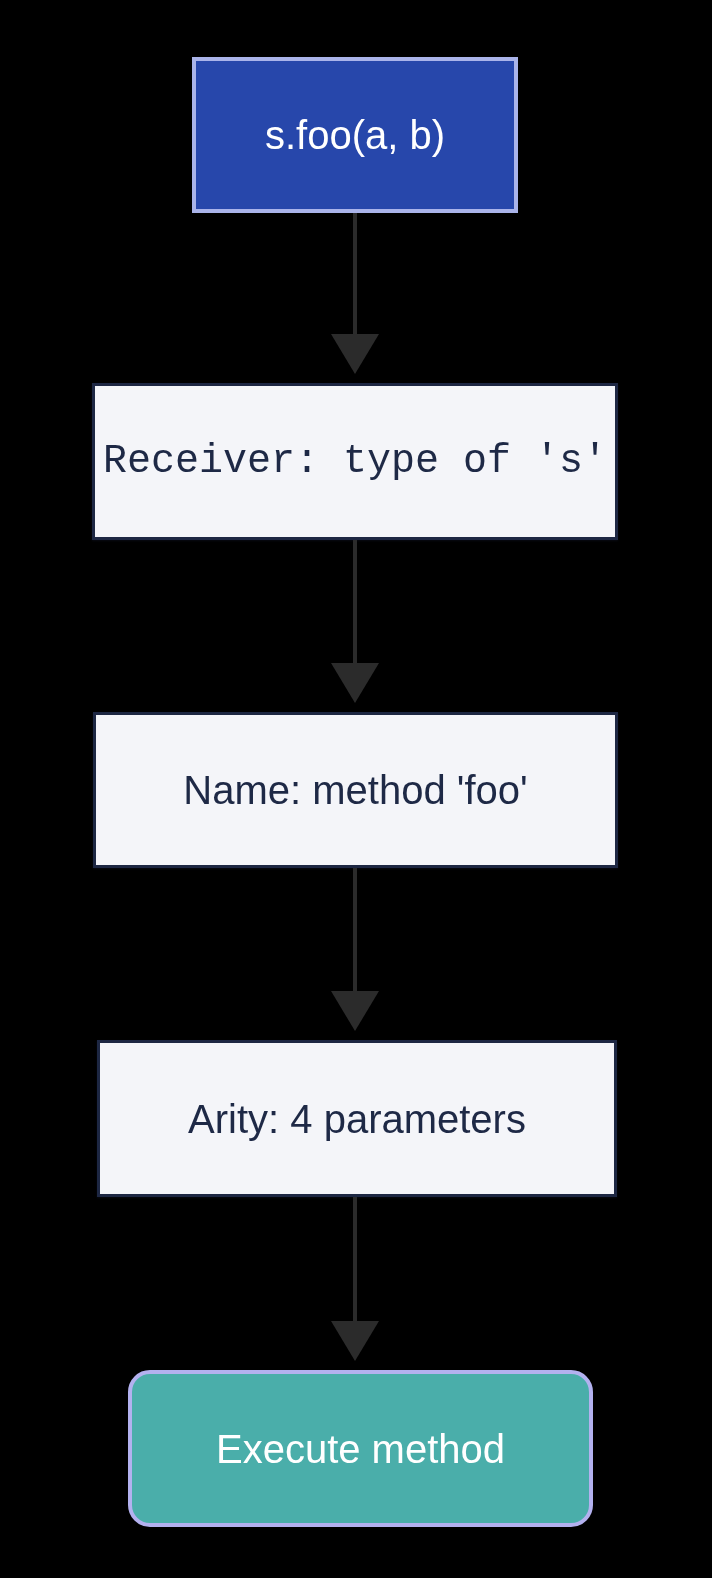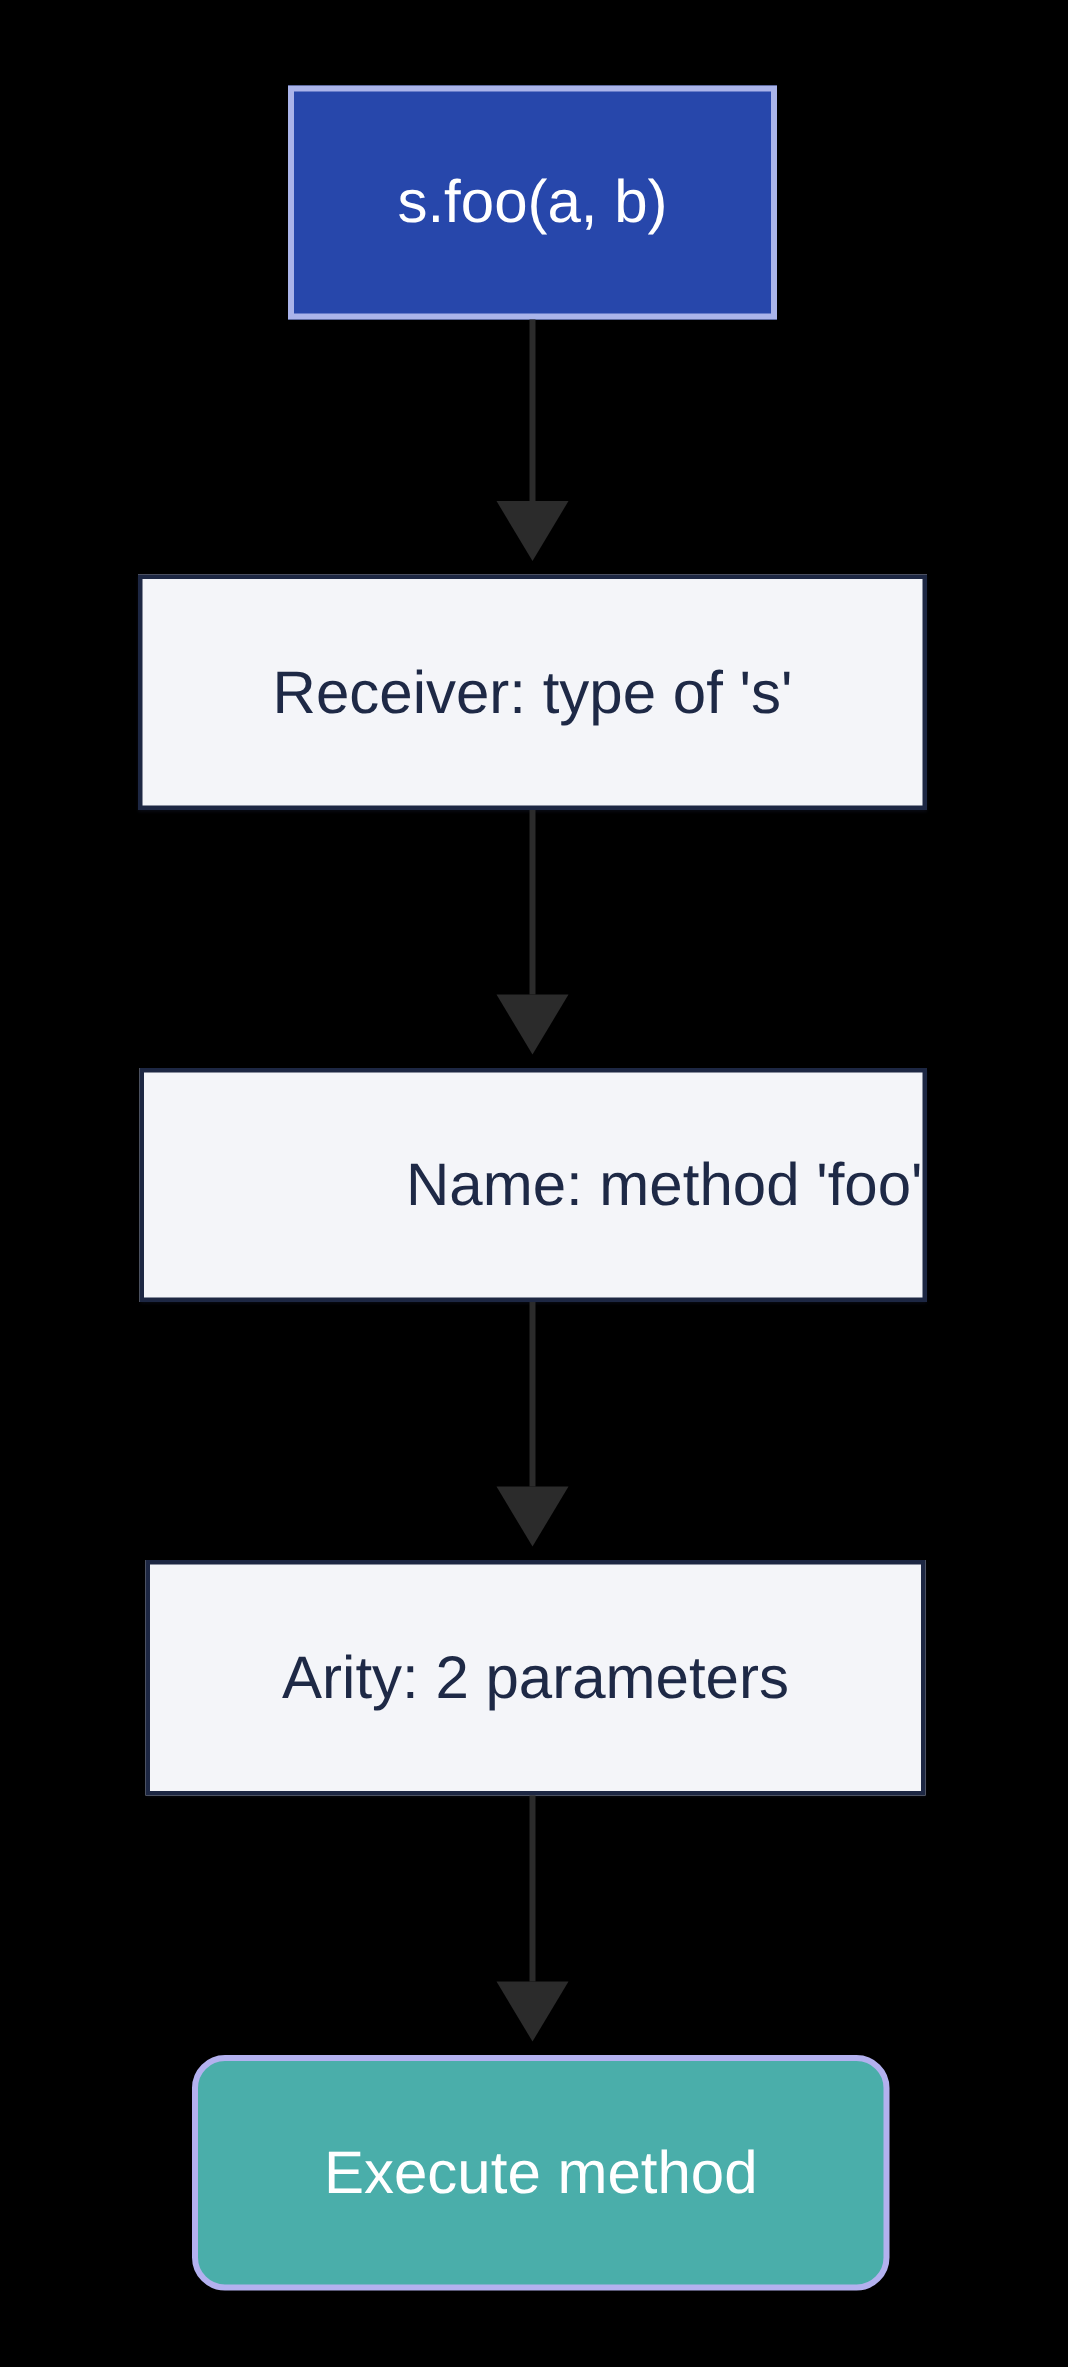--- a/index.html
+++ b/index.html
@@ -32,21 +32,20 @@
     left: 192px; top: 57px; width: 326px; height: 156px;
     border: 4px solid #aab4ea;
   }
   .node-receiver {
     left: 92px; top: 383px; width: 526px; height: 157px;
     border: 3px solid #1d2743;
   }
   .node-name {
     left: 93px; top: 712px; width: 525px; height: 156px;
     border: 3px solid #1d2743;
-    justify-content: flex-end;
   }
   .node-arity {
     left: 97px; top: 1040px; width: 520px; height: 157px;
     border: 3px solid #1d2743;
   }
   .node-execute {
     left: 128px; top: 1370px; width: 465px; height: 157px;
     border: 4px solid #b3b1ef;
   }
   .step {
@@ -87,40 +86,40 @@
 
   <div class="node node-call" style="background-color: rgb(39, 71, 171); color: rgb(255, 255, 255);">
     <span class="label">s.foo(a, b)</span>
   </div>
 
   <div class="arrow arrow-1">
     <div class="shaft"></div>
     <div class="head"></div>
   </div>
 
-  <div class="node node-receiver step" style="background-color: rgb(244, 245, 249); color: rgb(30, 41, 70);">
+  <div class="node node-receiver step" style="background-color: rgb(244, 245, 249); color: rgb(30, 41, 70); font-family: Liberation Mono, monospace;">
     <span class="label">Receiver: type of 's'</span>
   </div>
 
   <div class="arrow arrow-2">
     <div class="shaft"></div>
     <div class="head"></div>
   </div>
 
   <div class="node node-name step" style="background-color: rgb(244, 245, 249); color: rgb(30, 41, 70);">
     <span class="label">Name: method 'foo'</span>
   </div>
 
   <div class="arrow arrow-3">
     <div class="shaft"></div>
     <div class="head"></div>
   </div>
 
   <div class="node node-arity step" style="background-color: rgb(244, 245, 249); color: rgb(30, 41, 70);">
-    <span class="label">Arity: 2 parameters</span>
+    <span class="label">Arity: 4 parameters</span>
   </div>
 
   <div class="arrow arrow-4">
     <div class="shaft"></div>
     <div class="head"></div>
   </div>
 
   <div class="node node-execute" style="background-color: rgb(74, 174, 170); color: rgb(255, 255, 255); border-radius: 22px;">
     <span class="label">Execute method</span>
   </div>

